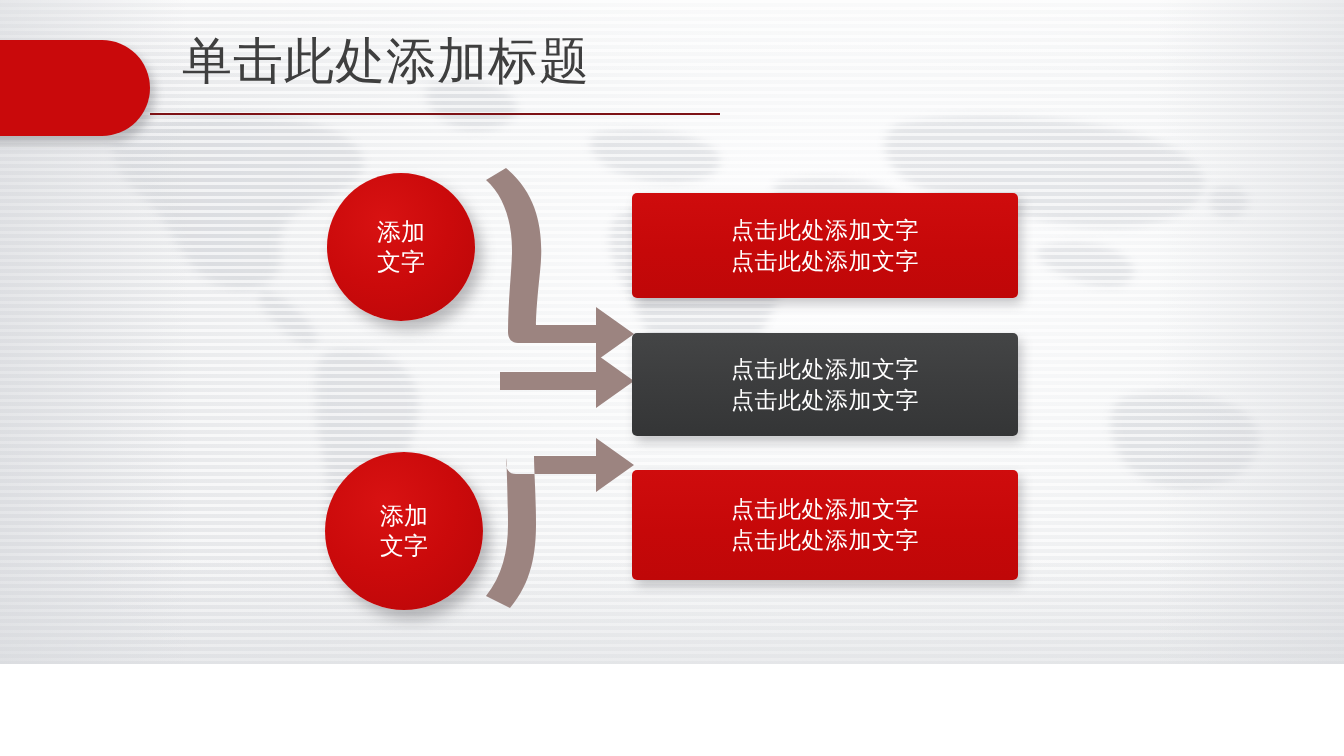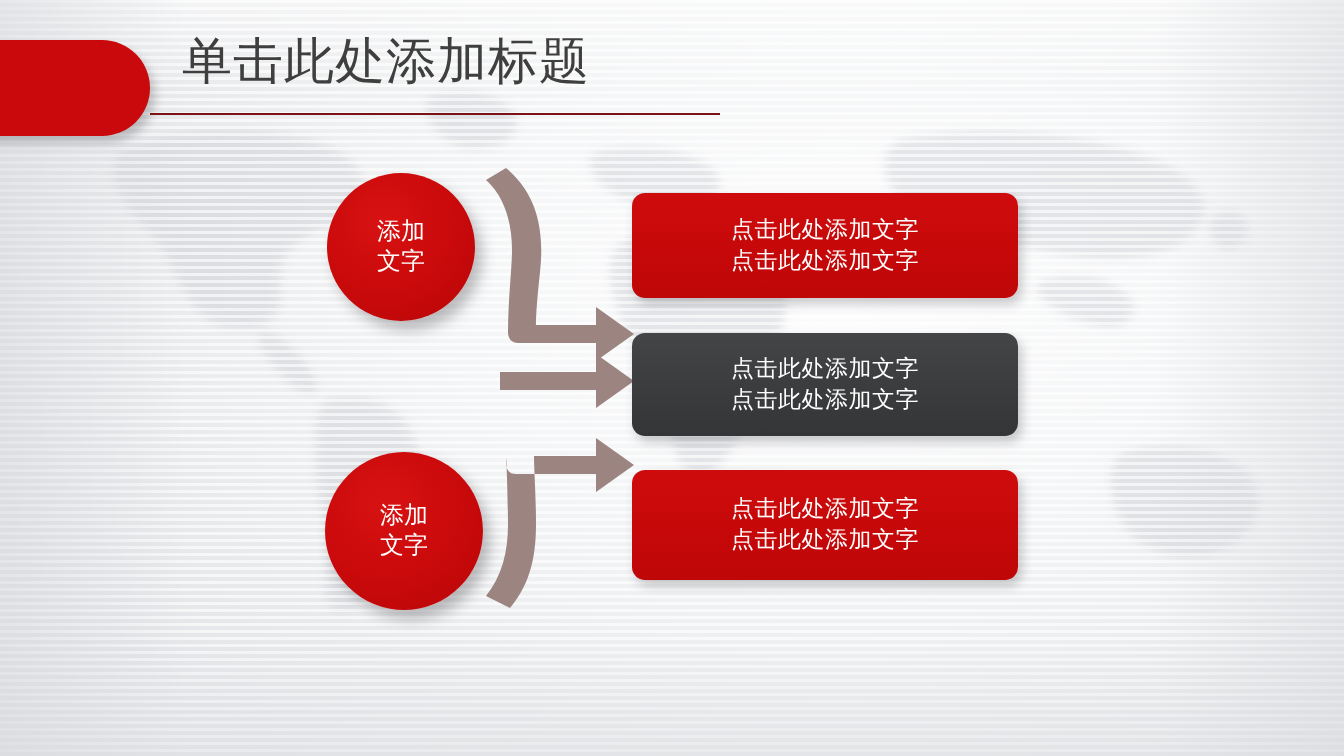--- a/index.html
+++ b/index.html
@@ -3,23 +3,23 @@
 <meta charset="utf-8">
 <style>
   html, body {
     margin: 0;
     padding: 0;
     background: #ffffff;
   }
   #slide {
     position: relative;
     width: 1344px;
-    height: 756px;
+    height: 664px;
     overflow: hidden;
-    font-family: Liberation Serif, serif;
+    font-family: Liberation Sans, sans-serif;
     background: #edeef0;
   }
 
   
   .bg-base {
     position: absolute;
     inset: 0;
     background:
       radial-gradient(ellipse 900px 600px at 62% 38%, #fdfdfe 0%, #f4f5f6 42%, #e9eaec 78%, #e4e5e8 100%);
   }
@@ -100,21 +100,21 @@
   }
   .circle .ln { font-size: 24px; line-height: 1.24; }
   #circle-1 { left: 327px; top: 173px; width: 148px; height: 148px; }
   #circle-2 { left: 325px; top: 452px; width: 158px; height: 158px; }
 
   
   .box {
     position: absolute;
     left: 632px;
     width: 386px;
-    border-radius: 13px;
+    border-radius: 5px;
     display: flex;
     flex-direction: column;
     align-items: center;
     justify-content: center;
     color: #ffffff;
     text-align: center;
     box-shadow: 4px 6px 11px rgba(80,80,85,0.30);
   }
   .box .ln { font-size: 23px; line-height: 1.34; letter-spacing: 0.5px; }
   .box.red  { background: linear-gradient(to bottom, #cf0c0d 0%, #c60809 55%, #bf0708 100%); }

